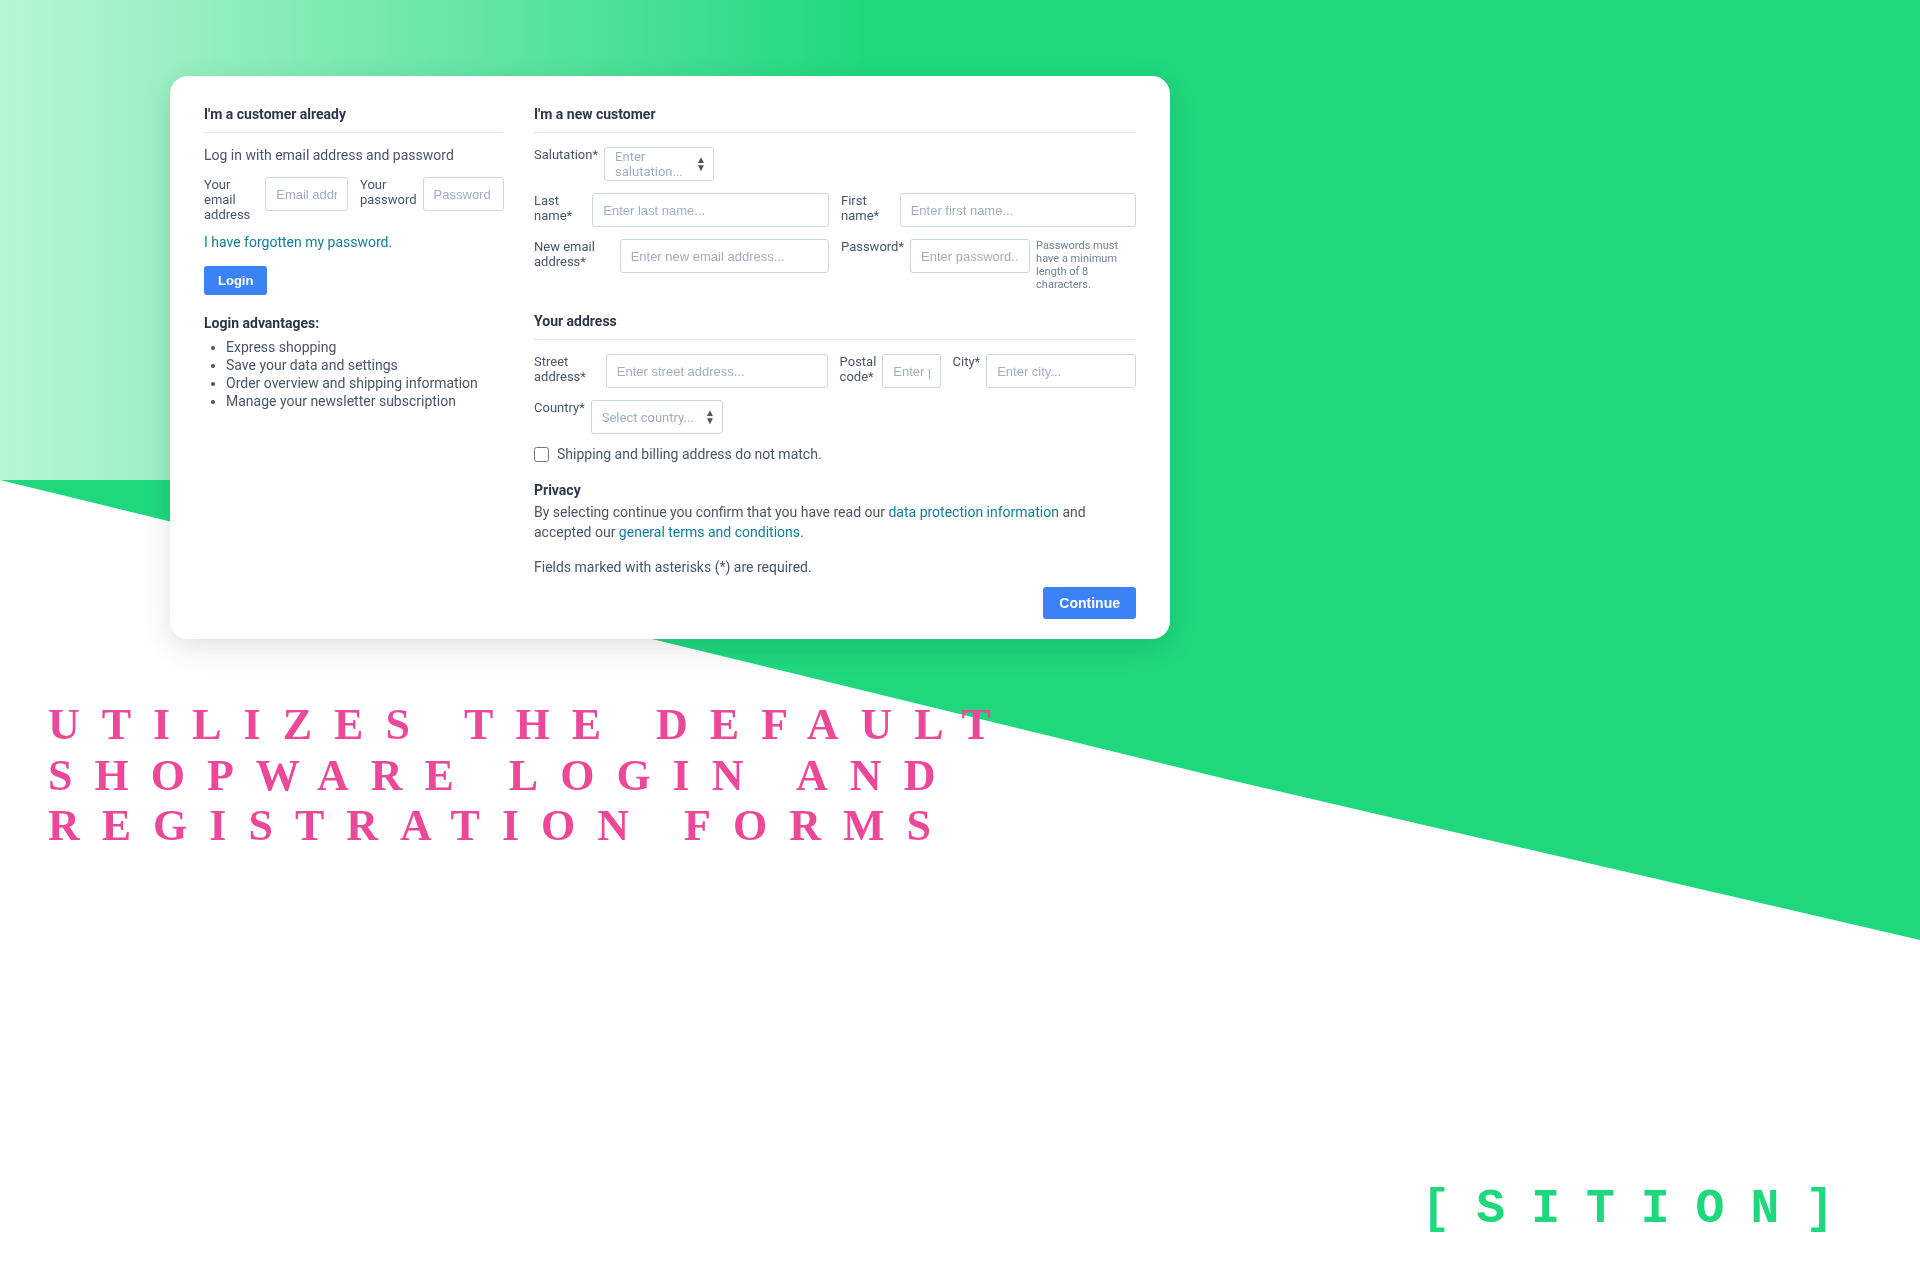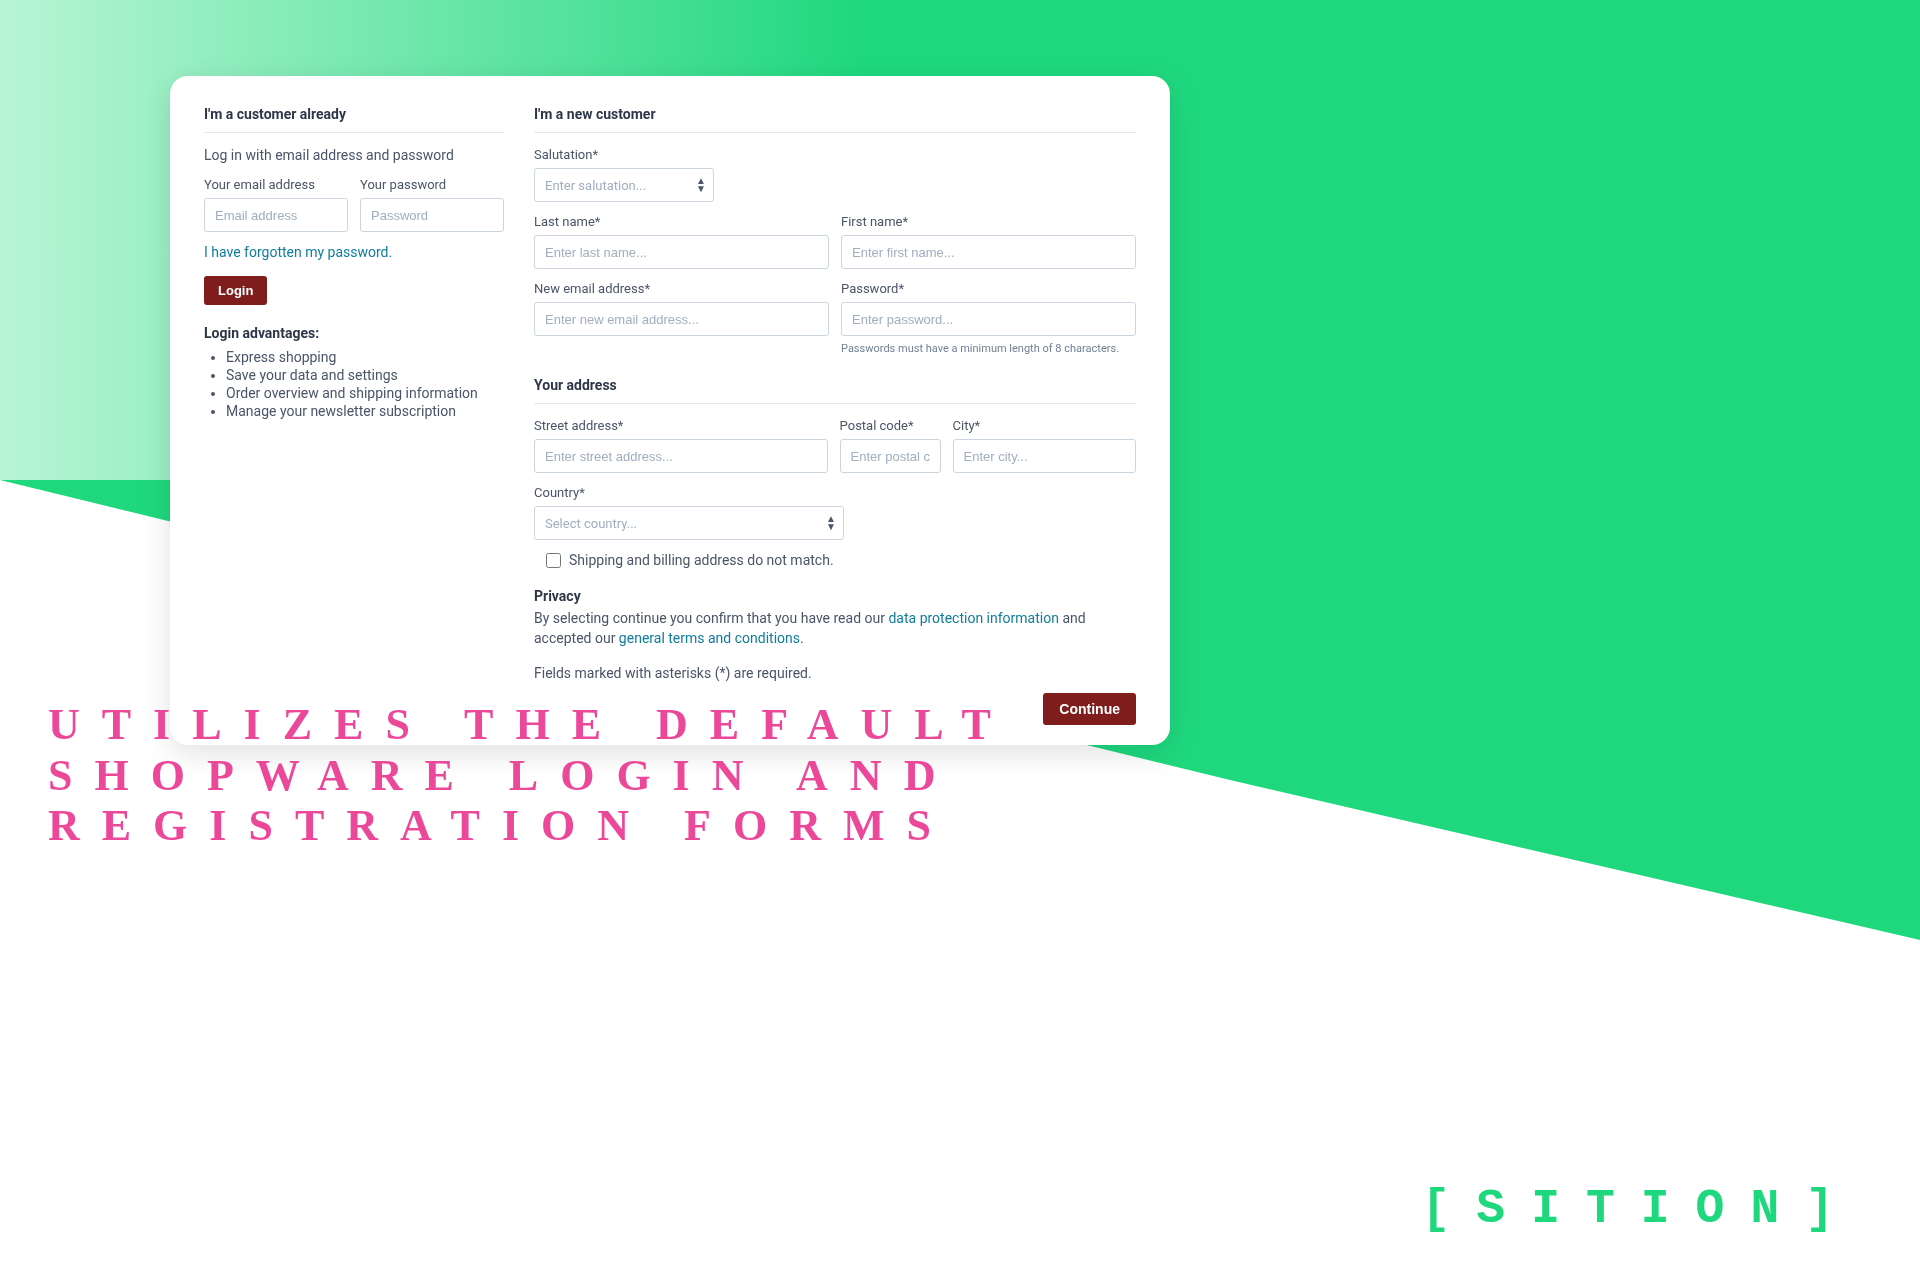--- a/index.html
+++ b/index.html
@@ -50,21 +50,21 @@
     font-weight: 700;
     color: #2d3748;
     font-size: 14px;
     padding-bottom: 10px;
     border-bottom: 1px solid #e2e8f0;
     margin-bottom: 14px;
   }
   .subtext { color: #4a5568; margin-bottom: 14px; }
 
   .field-row { display: flex; gap: 12px; margin-bottom: 12px; }
-  .field { flex: 1 1 0; display: flex; flex-direction: column; gap: 6px; }
+  .field { flex: 1 1 0; display: flex; flex-direction: row; gap: 6px; }
   label { font-size: 13px; color: #4a5568; }
   input[type=text], input[type=password], input[type=email], .select {
     width: 100%;
     height: 34px;
     border: 1px solid #cbd5e0;
     border-radius: 3px;
     padding: 0 10px;
     font-size: 13px;
     color: #4a5568;
     background: #fff;
@@ -86,38 +86,38 @@
     font-size: 10px;
     color: #4a5568;
     line-height: 8px;
     pointer-events: none;
   }
 
   .link { color: #107d9c; text-decoration: none; cursor: pointer; }
 
   .btn {
     display: inline-block;
-    background: #7f1d1d;
+    background: #3b82f6;
     color: #fff;
     border: none;
     border-radius: 3px;
     padding: 8px 16px;
     font-size: 14px;
     font-weight: 600;
     cursor: pointer;
   }
   .btn.small { padding: 7px 14px; font-size: 13px; }
 
   .adv-title { font-weight: 700; color: #2d3748; margin: 20px 0 8px; }
   .adv-list { list-style: disc; padding-left: 22px; }
   .adv-list li { margin: 2px 0; color: #4a5568; }
 
   .hint { font-size: 11px; color: #718096; }
 
-  .check-row { display: flex; align-items: center; gap: 8px; margin: 10px 12px 20px; }
+  .check-row { display: flex; align-items: center; gap: 8px; margin: 10px 0 20px; }
   .check-row input { width: 15px; height: 15px; }
 
   .privacy-title { font-weight: 700; color: #2d3748; margin-bottom: 4px; }
   .privacy-text { color: #4a5568; line-height: 1.45; }
   .req-note { margin-top: 16px; color: #4a5568; }
 
   .continue-row { display: flex; justify-content: flex-end; margin-top: 12px; }
 
   .caption {
     position: absolute;

